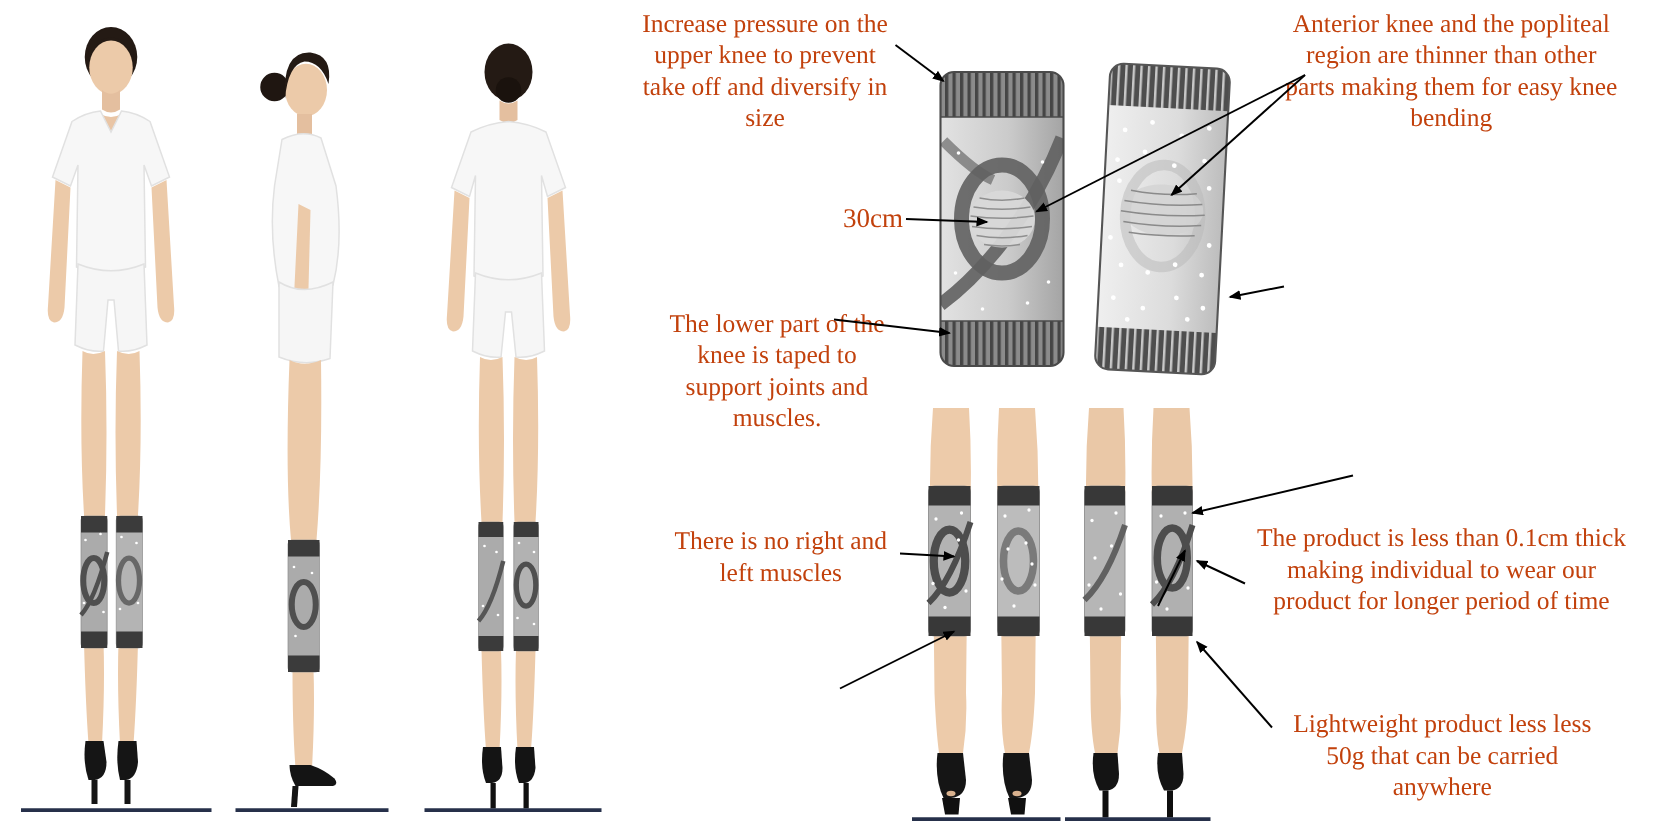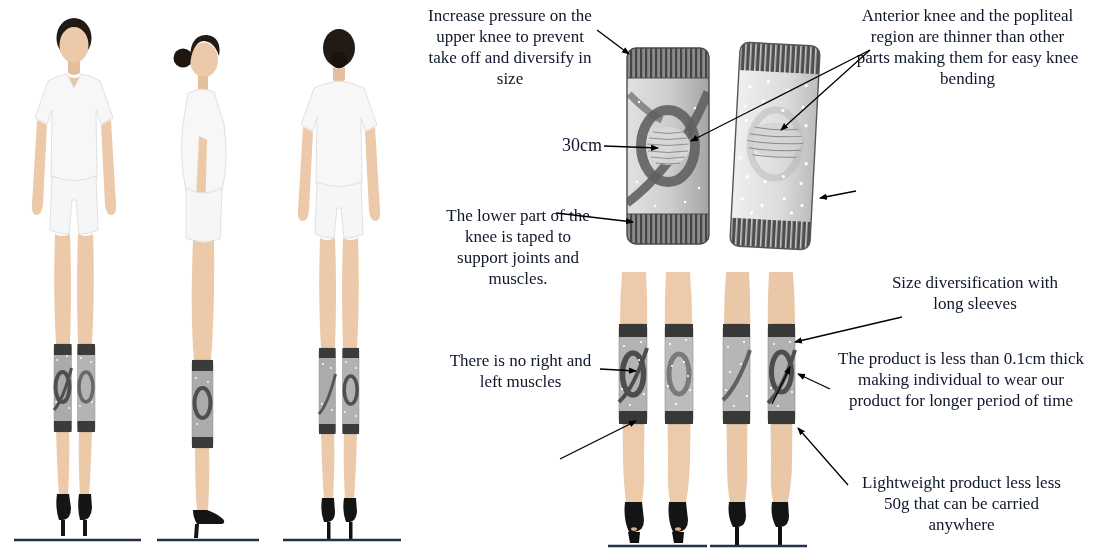--- a/index.html
+++ b/index.html
@@ -1,19 +1,19 @@
 <!DOCTYPE html>
 <html><head>
 <meta charset="utf-8">
 <style>
   html,body{margin:0;padding:0;background:#fff;}
   .canvas{position:relative;width:1102px;height:553px;background:#ffffff;overflow:hidden;
           font-family:"Liberation Serif",serif;}
   .abs{position:absolute;}
-  .ann{position:absolute;text-align:center;font:17px/1.24 "Liberation Serif",serif;color:#0f172a;}
+  .ann{position:absolute;text-align:center;font:17px/1.24 "Liberation Serif",serif;color:#c2410c;}
   .dim{font-size:18px;text-align:center;}
   svg{display:block;}
 </style>
 </head>
 <body>
 
 <div class="canvas">
 
   <svg class="abs" style="left:6px;top:8px" width="136" height="532" viewBox="0 0 134 532">
     <g>
@@ -311,21 +311,20 @@
   <div class="ann" style="left:855px;top:5px;width:225px">Anterior knee and the popliteal region are thinner than other parts making them for easy knee bending</div>
 
   <div class="ann dim" style="left:558px;top:134px;width:48px">30cm</div>
 
 
   <div class="ann" style="left:438px;top:205px;width:160px">The lower part of the knee is taped to support joints and muscles.</div>
 
   <div class="ann" style="left:448px;top:350px;width:145px">There is no right and left muscles</div>
 
 
-  <div class="ann" style="left:890px;top:272px;width:170px">Size diversification with long sleeves</div>
 
   <div class="ann" style="left:836px;top:348px;width:250px">The product is less than 0.1cm thick making individual to wear our product for longer period of time</div>
 
   <div class="ann" style="left:854px;top:472px;width:215px">Lightweight product less less 50g that can be carried anywhere</div>
 
   <svg class="abs" style="left:0;top:0;pointer-events:none" width="1102" height="553" viewBox="0 0 1102 553">
     <defs>
       <marker id="ah" markerWidth="9" markerHeight="8" refX="7" refY="3.2" orient="auto" markerUnits="userSpaceOnUse">
         <path d="M0 0 L8 3.2 L0 6.4 Z" fill="#000"></path>
       </marker>

